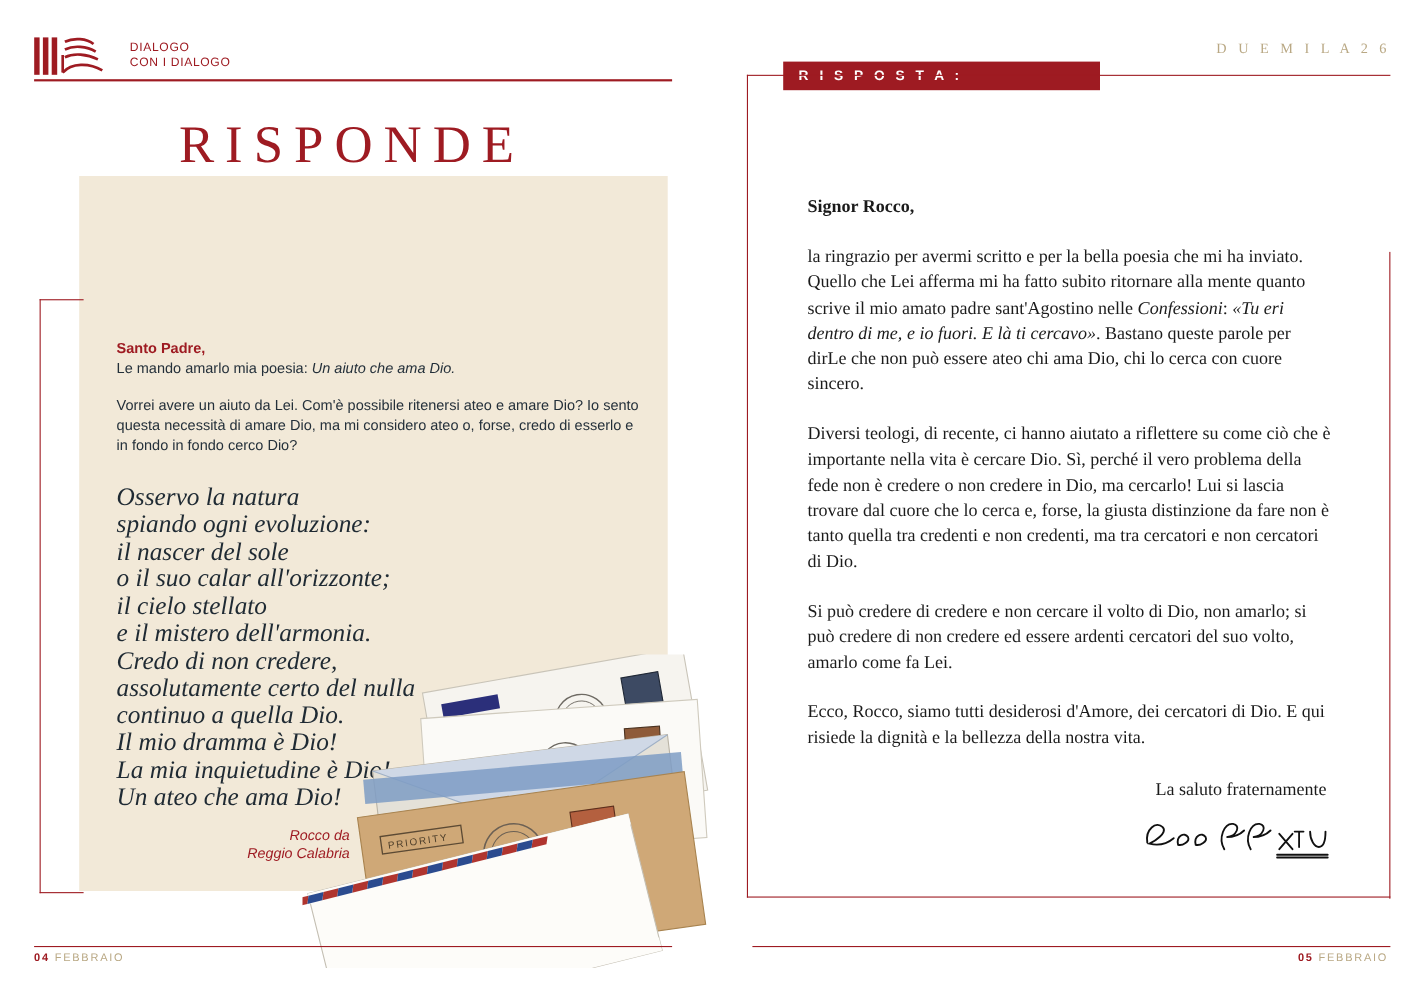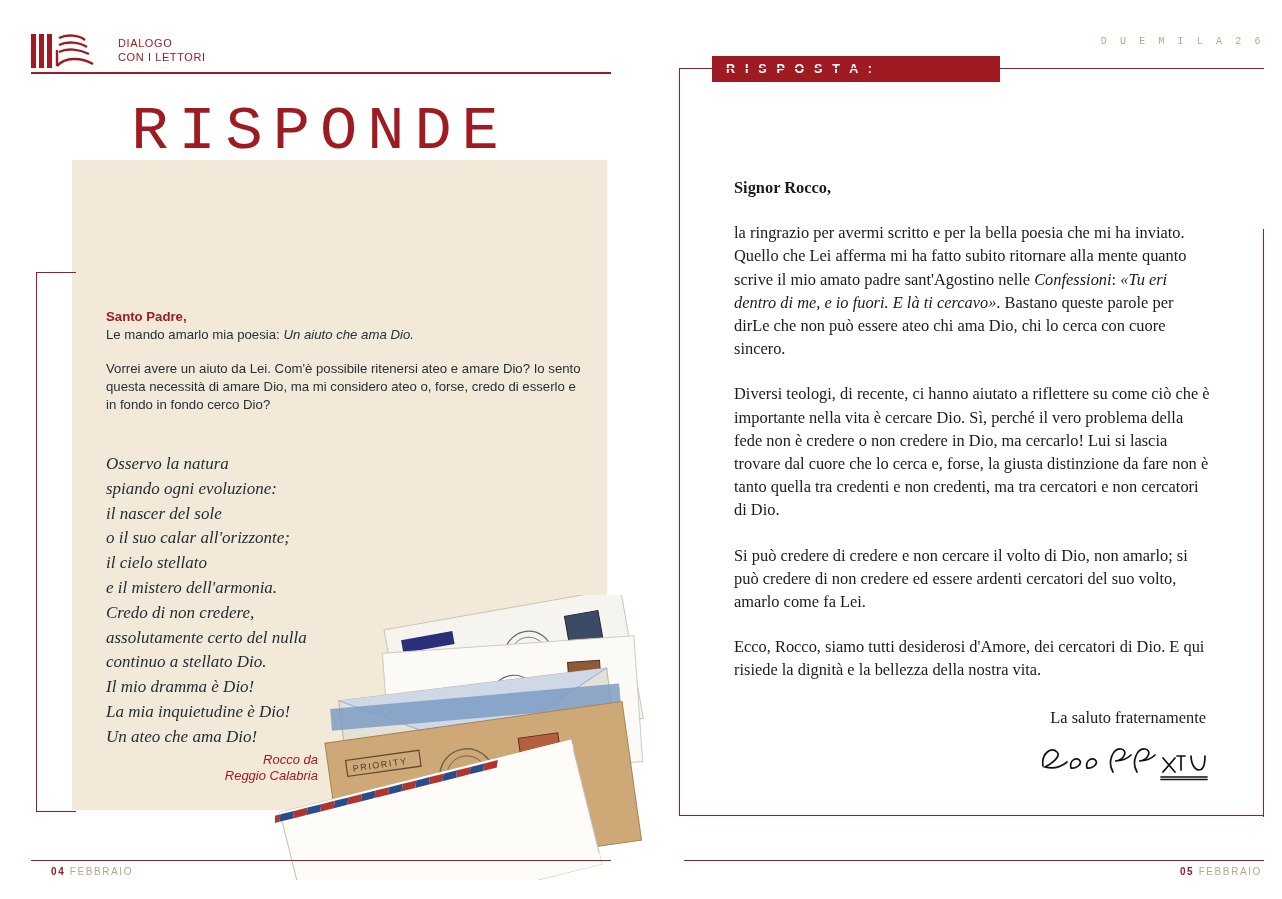--- a/index.html
+++ b/index.html
@@ -22,30 +22,30 @@
   .masthead-logo {
     position:absolute; left:31px; top:30px; width:75px; height:44px;
   }
   .masthead-text {
     position:absolute; left:118px; top:36px;
     font-size:11px; letter-spacing:0.6px; color:#9e1b22; line-height:14px;
     font-family:"Liberation Sans", sans-serif;
   }
   .duemila {
     position:absolute; right:18px; top:36px;
-    font-size:10px; letter-spacing:3.6px; color:#b9a884;
-    font-family:Liberation Mono, monospace;
+    font-size:13px; letter-spacing:3.6px; color:#b9a884;
+    font-family:Liberation Serif, serif;
   }
 
   .title-risponde {
     position:absolute; left:0; top:100px; width:640px;
     text-align:center;
-    font-family:Liberation Mono, monospace;
+    font-family:Liberation Serif, serif;
     font-weight:300;
-    font-size:62px;
+    font-size:48px;
     letter-spacing:10px;
     color:#9e1b22;
     line-height:64px;
   }
   .title-leone {
     position:absolute; left:0; top:163px; width:640px;
     text-align:center;
     font-family:"Liberation Sans", sans-serif;
     font-weight:300;
     font-size:62px;
@@ -73,24 +73,24 @@
     color:#24303a;
     margin-top:40px;
   }
   .letter-body .salute {
     color:#9e1b22; font-weight:bold; font-size:13.2px;
   }
   .letter-body p { margin:0 0 16px 0; }
   .letter-body .italic { font-style:italic; }
 
   .poem {
-    position:absolute; left:106px; top:452px; width:420px;
+    position:absolute; left:106px; top:440px; width:420px;
     font-family:"Liberation Serif", serif;
     font-style:italic;
-    font-size:17px;
+    font-size:23px;
     line-height:24.8px;
     color:#1f2a33;
   }
   .signature-left {
     position:absolute; left:106px; top:752px; width:212px;
     text-align:right;
     font-family:"Liberation Sans", sans-serif;
     font-style:italic;
     font-size:13px;
     line-height:16px;
@@ -140,21 +140,21 @@
   }
 
   
   .footer-left, .footer-right {
     position:absolute; bottom:22px;
     font-family:"Liberation Sans", sans-serif;
     font-size:10px; letter-spacing:1.6px; color:#9e1b22;
   }
   .footer-left { left:31px; }
   .footer-right { right:20px; }
-  .footer-num { font-weight:bold;margin-left:20px; }
+  .footer-num { font-weight:bold; }
   .footer-month { color:#b9a884; }
   .footer-rule-left {
     position:absolute; left:31px; bottom:38px; width:580px; height:1px; background:#9e1b22;
   }
   .footer-rule-right {
     position:absolute; right:18px; bottom:38px; width:580px; height:1px; background:#9e1b22;
   }
 </style>
 </head>
 <body>
@@ -172,21 +172,21 @@
         <path d="M28 8 C 36 4, 48 5, 54 10"></path>
         <path d="M28 15 C 36 11, 48 12, 56 17"></path>
         <path d="M28 22 C 36 18, 48 19, 58 24"></path>
         <path d="M26 36 C 34 27, 50 27, 62 34"></path>
         <path d="M26 36 L 26 20"></path>
       </g>
     </svg>
   </div>
   <div class="masthead-text">
     <div>DIALOGO</div>
-    <div>CON I LETTORI</div>
+    <div>CON I DIALOGO</div>
   </div>
   <div class="left-rule"></div>
   <div class="duemila">D U E M I L A 2 6</div>
 
   <div class="title-risponde">RISPONDE</div>
   <div class="title-leone">LEONE XIV</div>
 
   <div class="letter-panel"></div>
   <div class="letter-bracket"></div>
 
@@ -200,21 +200,21 @@
 
   <div class="poem">
     <div>Osservo la natura</div>
     <div>spiando ogni evoluzione:</div>
     <div>il nascer del sole</div>
     <div>o il suo calar all'orizzonte;</div>
     <div>il cielo stellato</div>
     <div>e il mistero dell'armonia.</div>
     <div>Credo di non credere,</div>
     <div>assolutamente certo del nulla</div>
-    <div>continuo a stellato Dio.</div>
+    <div>continuo a quella Dio.</div>
     <div>Il mio dramma è Dio!</div>
     <div>La mia inquietudine è Dio!</div>
     <div>Un ateo che ama Dio!</div>
   </div>
 
   <div class="signature-left">
     <div>Rocco da</div>
     <div>Reggio Calabria</div>
   </div>
 

